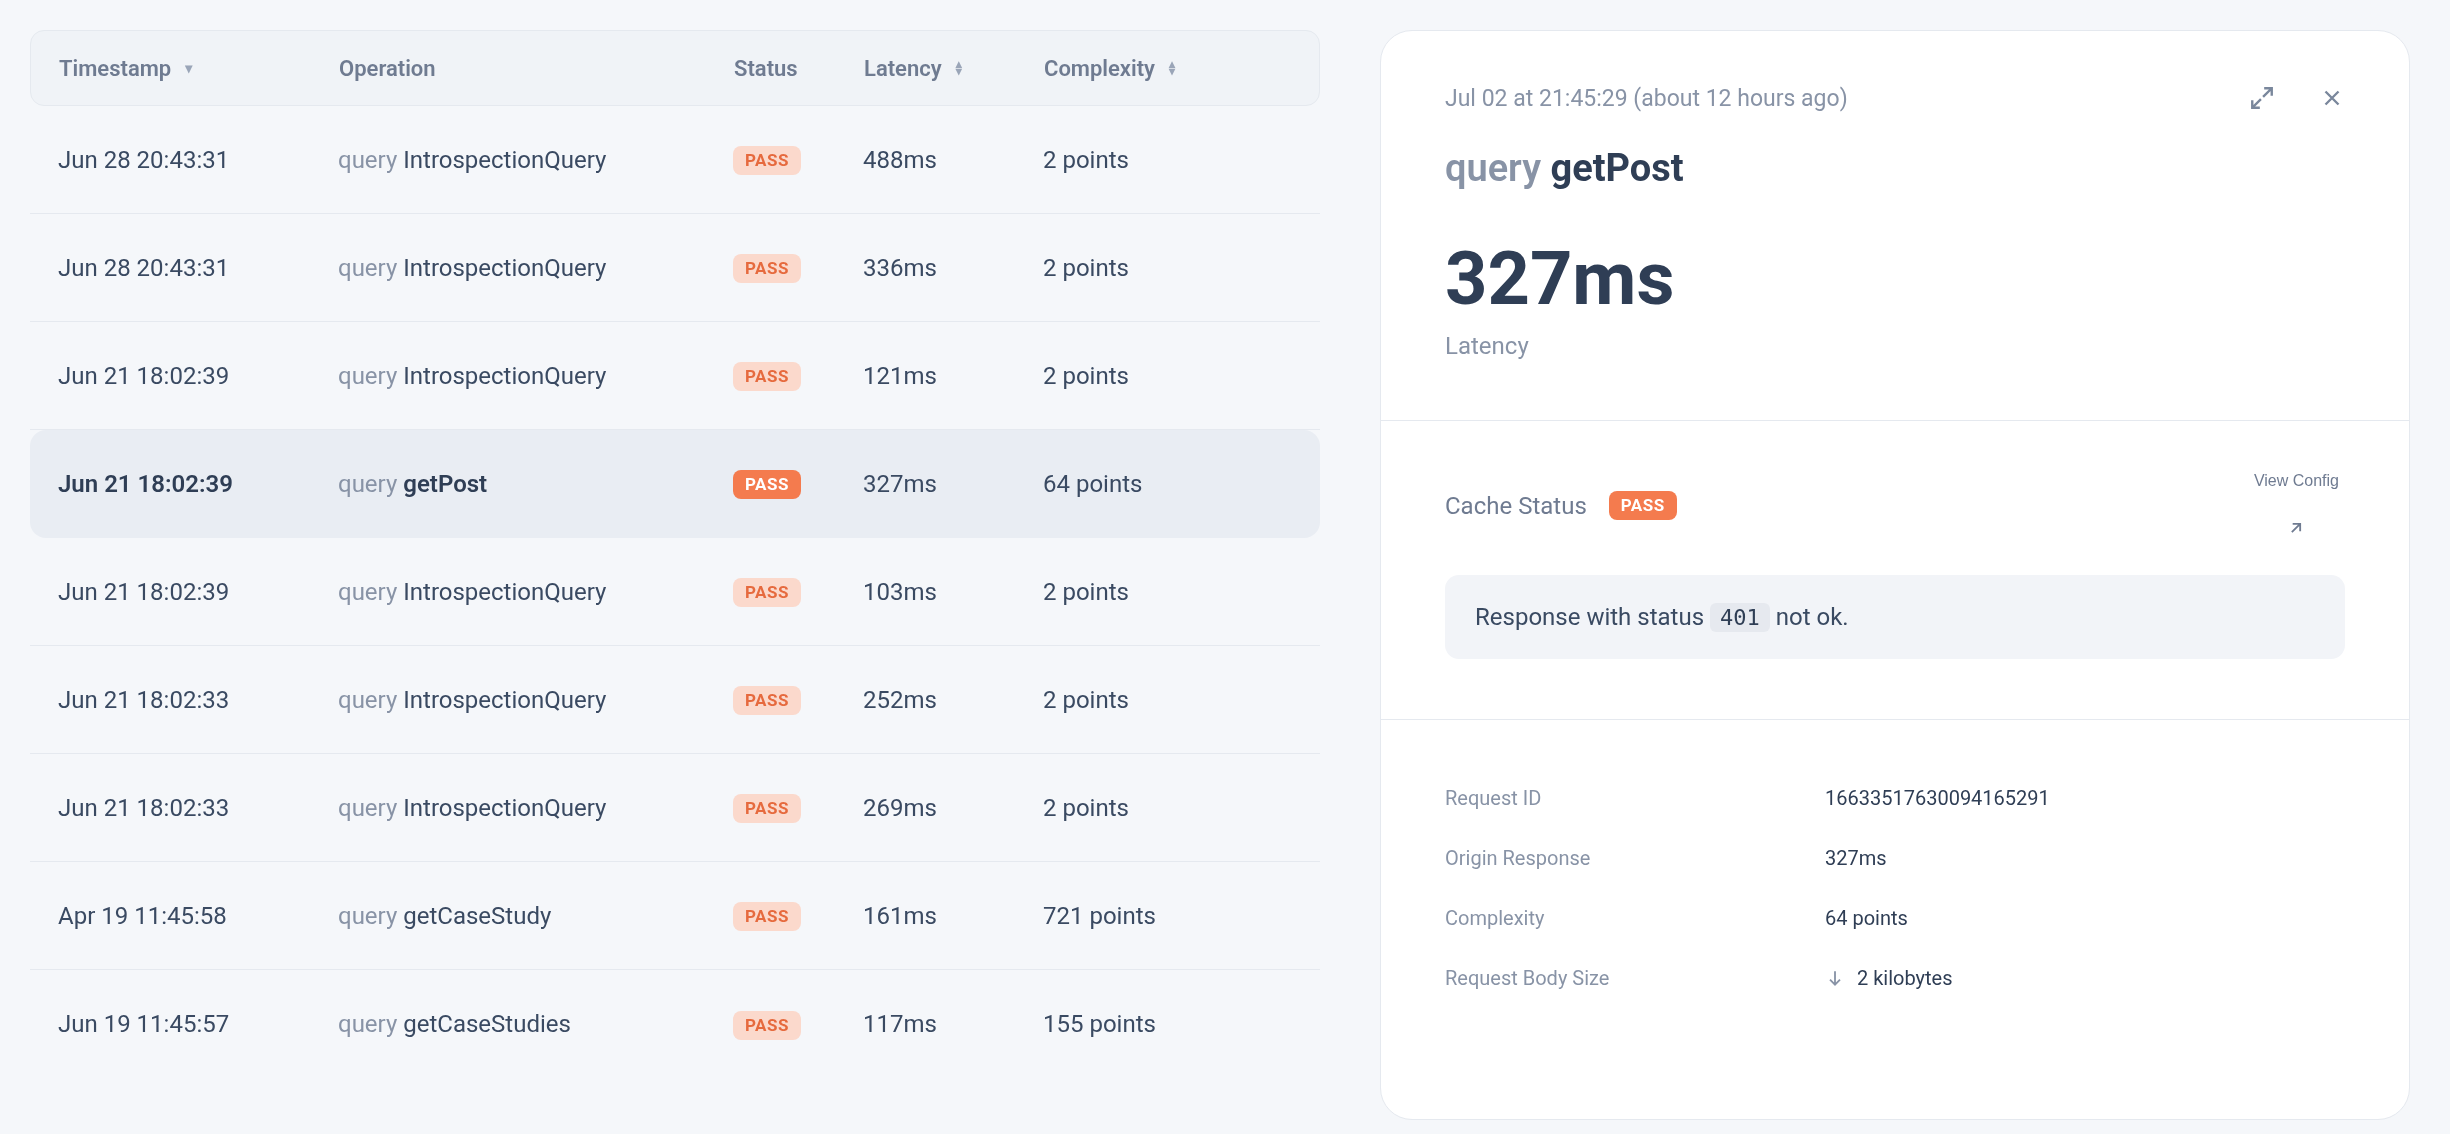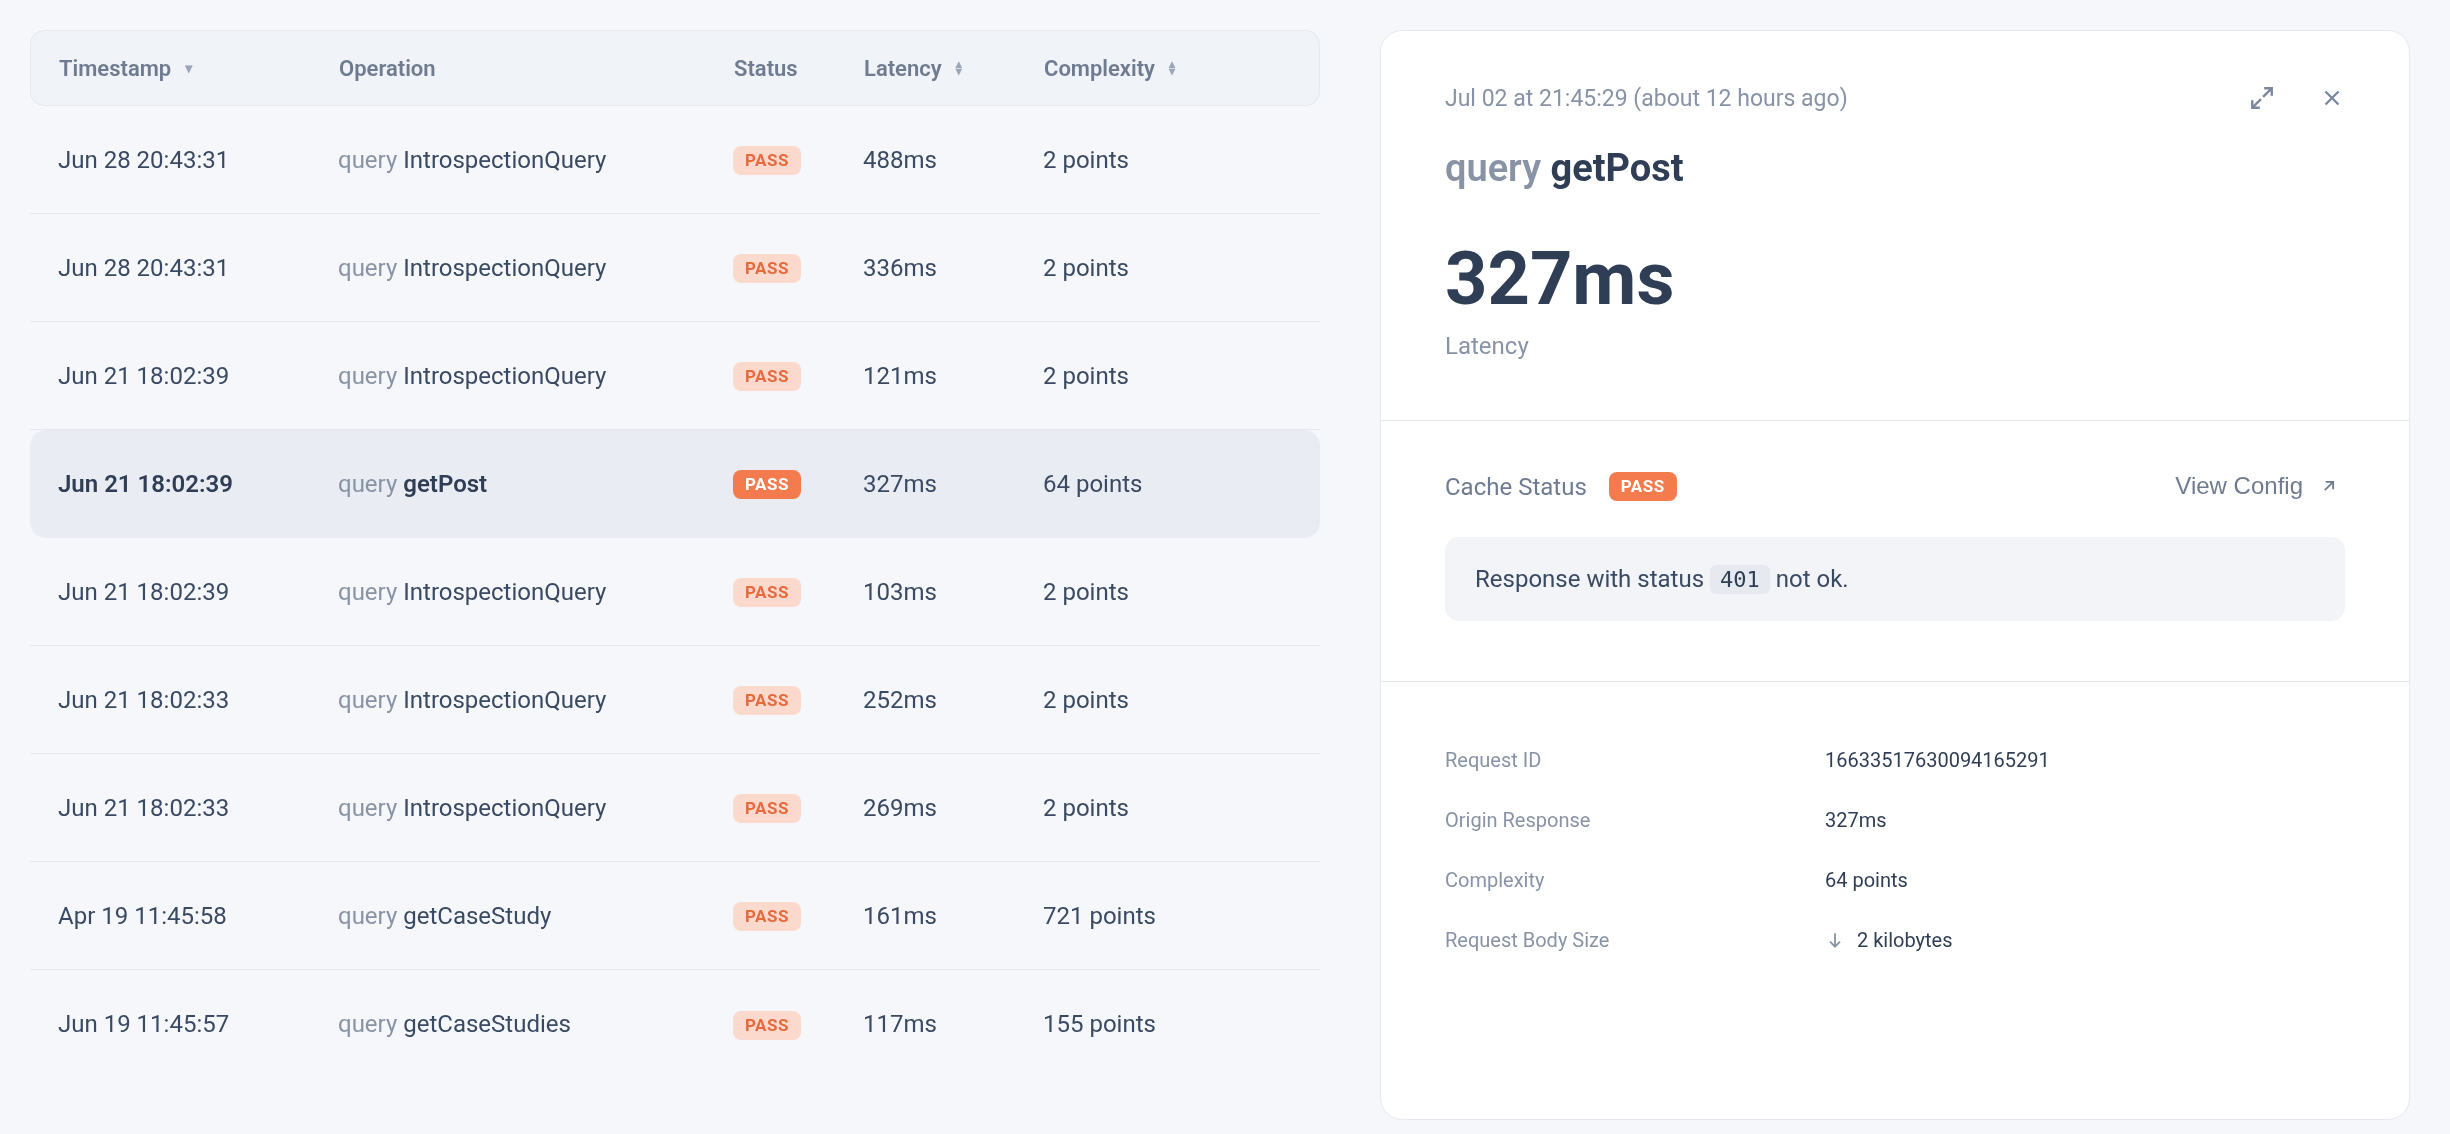--- a/index.html
+++ b/index.html
@@ -89,21 +89,21 @@
   .badge.pass-light{background:var(--orange-light);color:var(--orange-light-text);}
   .badge.pass-solid{background:var(--orange);color:#fff;}
 
   
   .detail{
     flex:0 0 auto;
     width:1030px;
     height:1090px;
     background:var(--panel-bg);
     border:1px solid var(--border);
-    border-radius:22px;
+    border-radius:32px;
     padding:54px 64px 0 64px;
     position:relative;
     overflow:hidden;
   }
   .detail-header{
     display:flex;
     justify-content:space-between;
     align-items:flex-start;
   }
   .detail-time{color:var(--text-muted);font-size:23px;}
@@ -119,23 +119,23 @@
   .detail-title .op-name{color:var(--text-strong);}
   .metric-big{margin-top:52px;font-size:74px;font-weight:700;color:var(--text-strong);line-height:1;}
   .metric-label{margin-top:16px;font-size:24px;color:var(--text-muted);}
   .hr{height:1px;background:var(--border);margin:60px -64px 0 -64px;}
   .cache-row{
     display:flex;align-items:center;justify-content:space-between;
     margin-top:50px;
   }
   .cache-left{display:flex;align-items:flex-end;gap:22px;font-size:24px;color:var(--text-muted2);}
   .view-config{
-    display:flex;align-items:center;gap:16px;
+    display:flex;align-items:center;gap:28px;
     background:none;border:none;cursor:pointer;
-    color:var(--text-muted2);font-size:24px;
+    color:var(--text-muted2);font-size:16px;flex-direction:column;
   }
   .view-config svg{width:20px;height:20px;stroke:currentColor;fill:none;stroke-width:2.2;}
   .alert{
     margin-top:36px;
     background:var(--code-bg);
     border-radius:14px;
     padding:28px 30px;
     font-size:24px;
     color:var(--text);
   }

